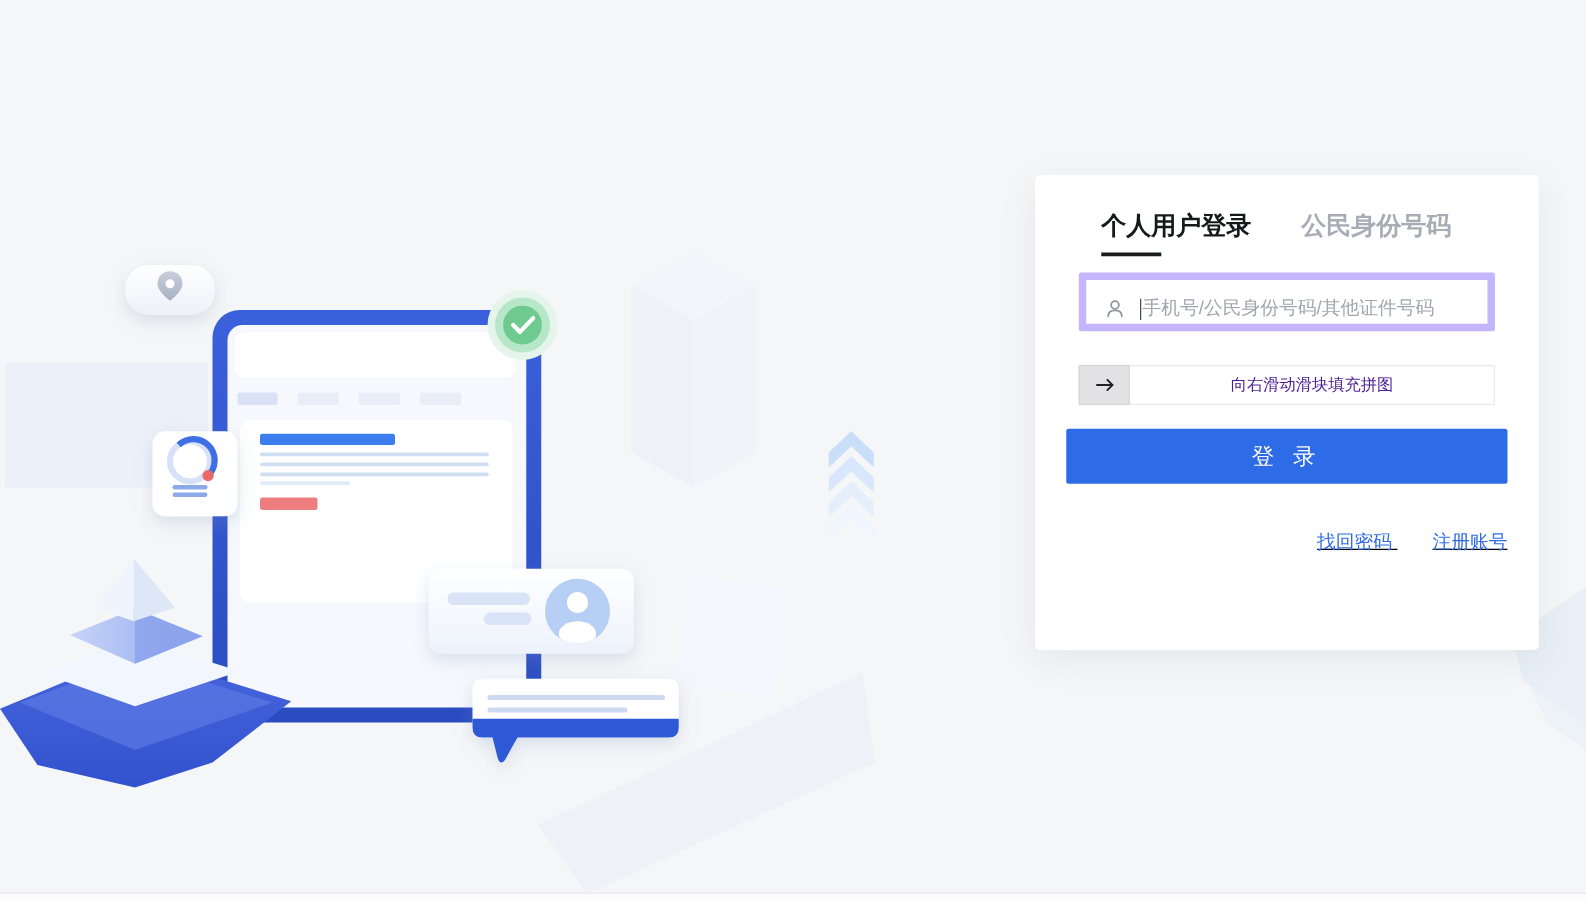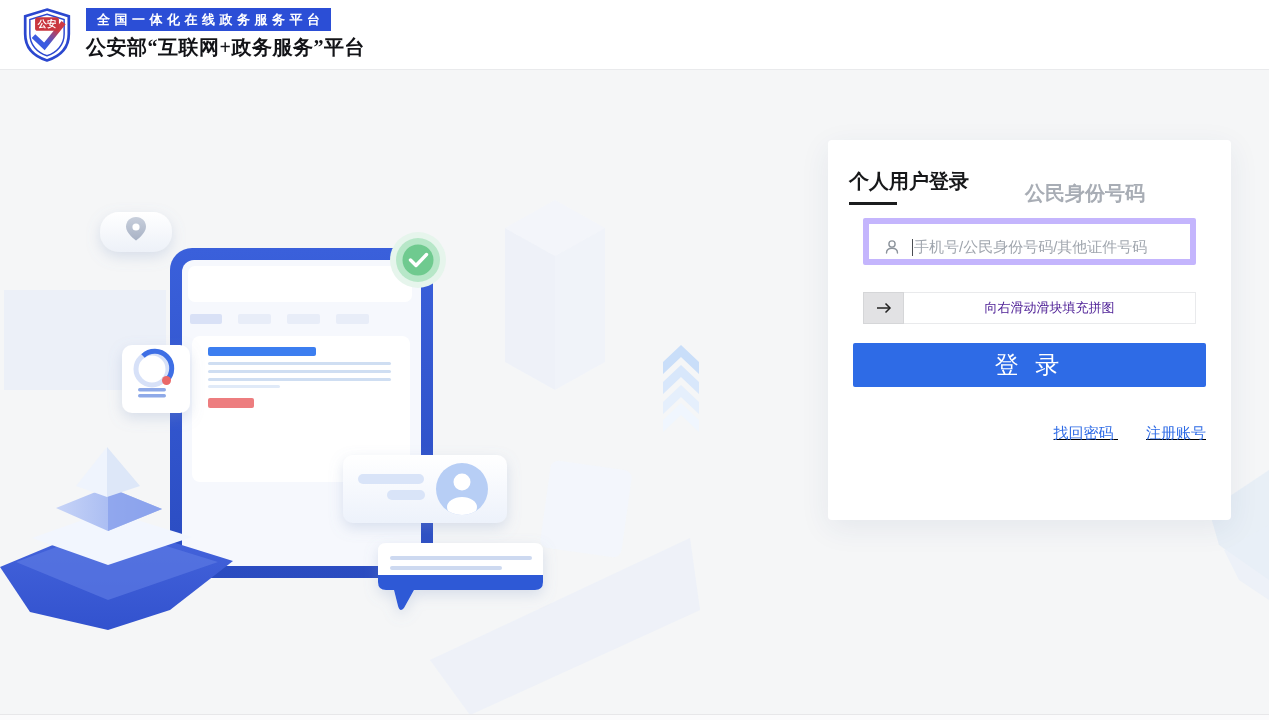--- a/index.html
+++ b/index.html
@@ -17,21 +17,21 @@
   .site-title { margin-top:3px; font-family:"Liberation Serif", serif; font-weight:bold;
                 font-size:20px; color:#121317; letter-spacing:0.5px; }
 
   
   .illu { position:absolute; left:0; top:70px; z-index:1; }
   .bg-right { position:absolute; right:0; top:430px; z-index:1; }
 
   
   .login-card { position:absolute; left:828px; top:140px; width:403px; height:380px;
                 background:#fff; border-radius:4px; box-shadow:0 8px 30px rgba(40,60,110,.08); z-index:3; }
-  .tabs { display:flex; align-items:flex-end; gap:56px; padding:30px 21px 0; }
+  .tabs { display:flex; align-items:flex-start; gap:40px; padding:30px 53px 0; }
   .tab { font-size:20px; font-weight:bold; color:#a8adb5; cursor:pointer; line-height:23px; }
   .tab.active { color:#17181a; }
   .tab-underline { width:48px; height:3px; background:#1b1c1e; margin-top:9px; }
 
   .fields { padding:0 35px; }
   .field { position:relative; height:47px; border:6px solid #c4b5fd; border-radius:2px; background:#fff; }
   .field-account { margin-top:13px; }
   .field-password { margin-top:16px; }
   .field .f-icon { position:absolute; left:15px; top:15px; }
   .field input { position:absolute; left:45px; top:0; width:240px; height:45px; border:none; outline:none;
@@ -40,54 +40,35 @@
   .caret { position:absolute; left:43px; top:15px; width:1px; height:17px; background:#4a4d52; }
   .eye { position:absolute; right:13px; top:16px; cursor:pointer; }
 
   .slider { position:relative; height:32px; border:1px solid #e9eaec; background:#fff; margin-top:27px; display:flex; }
   .slider-handle { width:41px; height:32px; margin:-1px 0 0 -1px; background:#e2e2e4; border:1px solid #d5d6d8;
                    display:flex; align-items:center; justify-content:center; cursor:grab; }
   .slider-hint { flex:1; display:flex; align-items:center; justify-content:center;
                  font-size:13px; color:#4c1d95; }
 
   .submit { display:block; width:353px; height:44px; margin:19px 25px 0; border:none; border-radius:2px;
-            background:#2e6be6; color:#fff; font-size:24px; letter-spacing:5px; cursor:pointer;
+            background:#2e6be6; color:#fff; font-size:18px; letter-spacing:5px; cursor:pointer;
             font-family:"Liberation Sans", sans-serif; }
   .links { margin-top:37px; padding-right:25px; text-align:right;text-decoration:underline; }
   .links a { color:#2e6be6; font-size:15px; text-decoration:none; cursor:pointer; }
   .links a + a { margin-left:28px; }
 
   
   .footer-strip { position:absolute; bottom:0; left:0; width:100%; height:6px;
                   background:#fbfbfc; border-top:1px solid #e7e7e9; z-index:4; }
 </style>
 </head>
 <body>
 
 <div class="page">
 
-  <header class="header">
-    <svg class="logo" viewBox="0 0 48 52">
-      <defs>
-        <linearGradient id="gChk" x1="0" y1="1" x2="1" y2="0">
-          <stop offset="0.3" stop-color="#3b5be0"></stop>
-            <stop offset="0.75" stop-color="#cd3a45"></stop>
-        </linearGradient>
-      </defs>
-      <path d="M24 1.5 L45 8 V25 C45 38 36.5 46.5 24 50.5 C11.5 46.5 3 38 3 25 V8 Z" fill="#fff" stroke="#2b47cf" stroke-width="2.6"></path>
-      <path d="M24 6 L40.5 11.2 V25 C40.5 35.5 33.5 42.8 24 46 C14.5 42.8 7.5 35.5 7.5 25 V11.2 Z" fill="none" stroke="#2b47cf" stroke-width="1.4"></path>
-      <path d="M11 27 L21.5 37 L40 14" fill="none" stroke="url(#gChk)" stroke-width="5"></path>
-      <rect x="12.5" y="9" width="23" height="13" rx="2.5" fill="#c9363f"></rect>
-      <text x="24" y="18.6" text-anchor="middle" font-size="9" font-weight="bold" fill="#fff">公安</text>
-    </svg>
-    <div class="head-text">
-      <div class="banner">全国一体化在线政务服务平台</div>
-      <div class="site-title">公安部“互联网+政务服务”平台</div>
-    </div>
-  </header>
 
   <svg class="illu" width="760" height="650" viewBox="0 0 760 650">
     <defs>
       <filter id="softSh" x="-40%" y="-40%" width="180%" height="190%">
         <feDropShadow dx="0" dy="5" stdDeviation="7" flood-color="#7e94c0" flood-opacity="0.25"></feDropShadow>
       </filter>
       <linearGradient id="gPill" x1="0" y1="0" x2="0" y2="1">
         <stop offset="0" stop-color="#ffffff"></stop>
           <stop offset="1" stop-color="#edf1f8"></stop>
       </linearGradient>

